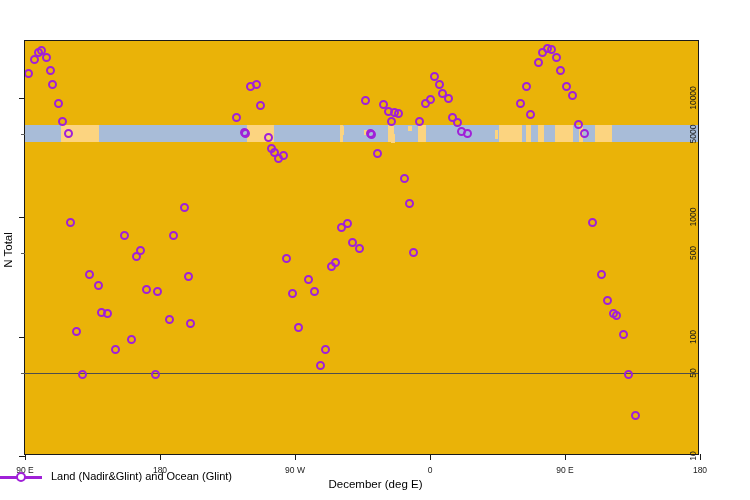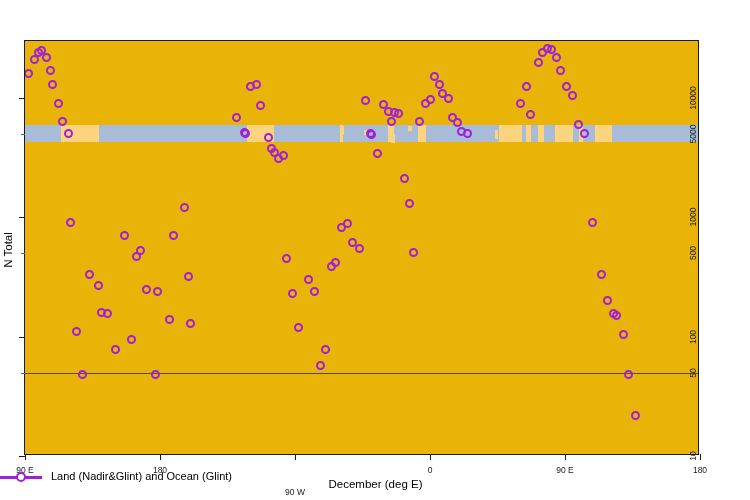--- a/index.html
+++ b/index.html
@@ -232,21 +232,21 @@
         <div class="ylab" style="top: 331.577px; transform: translateY(-50%) rotate(180deg); right: 10px;">50</div>
         <div class="ytick" style="top: 415px;"></div>
         <div class="ylab" style="top: 415px; transform: translateY(-50%) rotate(180deg); right: 10px;">10</div>
       </div>
     <div id="xaxis">
         <div class="xtick" style="left: 0px;"></div>
         <div class="xlab" style="left: 0px; top: 424px;">90 E</div>
         <div class="xtick" style="left: 135px;"></div>
         <div class="xlab" style="left: 135px; top: 424px;">180</div>
         <div class="xtick" style="left: 270px;"></div>
-        <div class="xlab" style="left: 270px; top: 424px; margin-top: 22px;">90 W</div>
+        <div class="xlab" style="left: 270px; top: 424px;">90 W</div>
         <div class="xtick" style="left: 405px;"></div>
         <div class="xlab" style="left: 405px; top: 424px;">0</div>
         <div class="xtick" style="left: 540px;"></div>
         <div class="xlab" style="left: 540px; top: 424px;">90 E</div>
         <div class="xtick" style="left: 675px;"></div>
         <div class="xlab" style="left: 675px; top: 424px;">180</div>
       </div>
   </div>
 
   <div id="legend">

